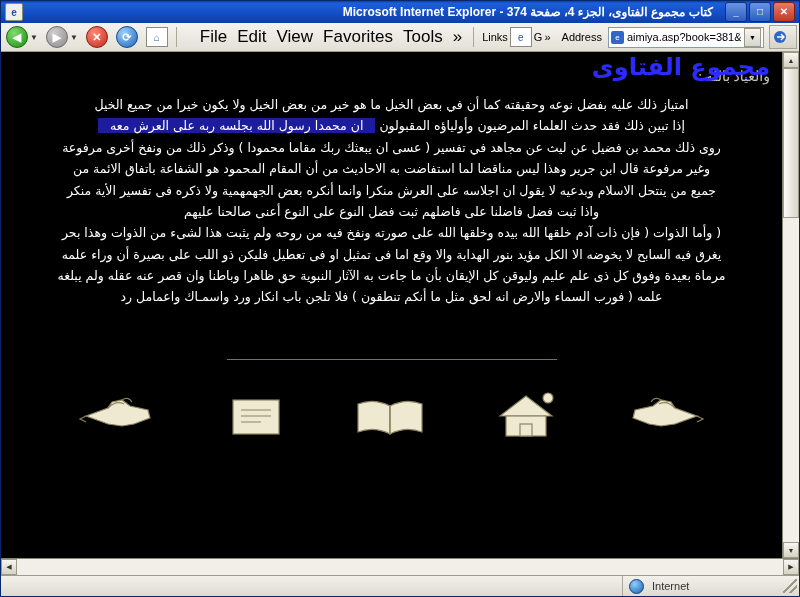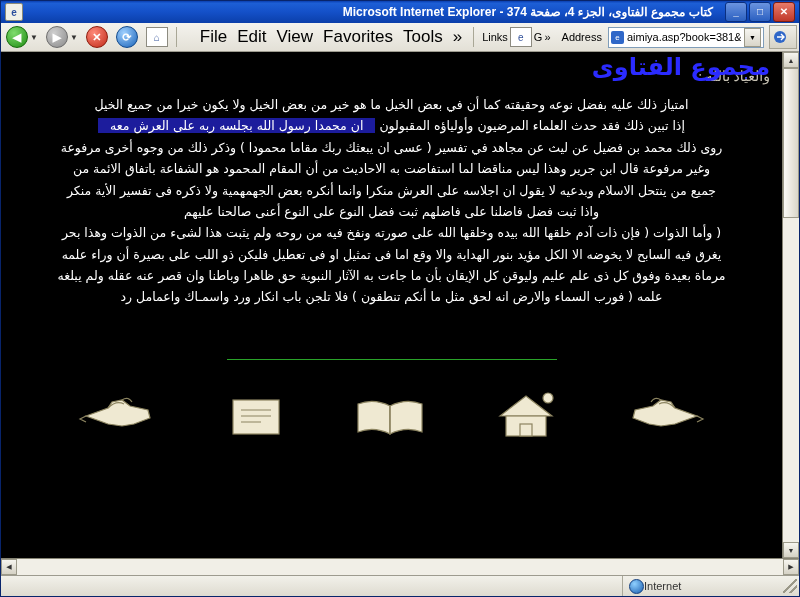--- a/index.html
+++ b/index.html
@@ -157,21 +157,21 @@
   .htrack{flex:1;background:#f1efe7;}
   
   .statusbar{
     height:20px;flex:0 0 20px;
     background:linear-gradient(to bottom,#f2f1ea,#dedbd0);
     border-top:1px solid #9d9b8f;
     display:flex;align-items:center;font-size:11px;color:#333;
   }
   .st-left{flex:1;padding-left:6px;}
   .st-zone{
-    width:170px;display:flex;align-items:center;gap:0;
+    width:170px;display:flex;align-items:center;gap:8px;
     border-left:1px solid #aaa89a;padding-left:6px;height:100%;justify-content:center;
   }
   .globe{
     width:13px;height:13px;border-radius:50%;
     background:radial-gradient(circle at 35% 30%,#8fd0ff,#1c5fb0);
     border:1px solid #123f80;
   }
   .grip{
     width:14px;height:14px;margin-left:auto;margin-right:2px;
     background:
@@ -249,21 +249,21 @@
       </div>
 
       <div class="maintitle">مجموع الفتاوى</div>
 
       <div class="body-ar">
         <p>امتياز ذلك عليه بفضل نوعه وحقيقته كما أن في بعض الخيل ما هو خير من بعض الخيل ولا يكون خيرا من جميع الخيل</p>
         <p>
           <span>إذا تبين ذلك فقد حدث العلماء المرضيون وأولياؤه المقبولون</span>
           <span class="hl">ان محمدا رسول الله بجلسه ربه على العرش معه</span>
         </p>
-        <p>روى ذلك محمد بن فضيل عن ليث عن مجاهد في تفسير ( عسى ان يبعثك ربك مقاما محمودا ) وذكر ذلك من وجوه أخرى مرفوعة</p>
+        <p>روى ذلك محمد بن فضيل عن ليث عن مجاهد في تفسير ( عسى ان يبعثك ربك مقاما محمودا ) وذكر ذلك من ونفخ أخرى مرفوعة</p>
         <p>وغير مرفوعة قال ابن جرير وهذا ليس مناقضا لما استفاضت به الاحاديث من أن المقام المحمود هو الشفاعة باتفاق الائمة من</p>
         <p>جميع من ينتحل الاسلام وبدعيه لا يقول ان اجلاسه على العرش منكرا وانما أنكره بعض الجهمهمية ولا ذكره فى تفسير الأية منكر</p>
         <p>واذا ثبت فضل فاضلنا على فاضلهم ثبت فضل النوع على النوع أعنى صالحنا عليهم</p>
         <p>( وأما الذوات ( فإن ذات آدم خلقها الله بيده وخلقها الله على صورته ونفخ فيه من روحه ولم يثبت هذا لشىء من الذوات وهذا بحر</p>
         <p>يغرق فيه السابح لا يخوضه الا الكل مؤيد بنور الهداية والا وقع اما فى تمثيل او فى تعطيل فليكن ذو اللب على بصيرة أن وراء علمه</p>
         <p>مرماة بعيدة وفوق كل ذى علم عليم وليوقن كل الإيقان بأن ما جاءت به الآثار النبوية حق ظاهرا وباطنا وان قصر عنه عقله ولم يبلغه</p>
         <p>علمه ( فورب السماء والارض انه لحق مثل ما أنكم تنطقون ) فلا تلجن باب انكار ورد واسمـاك واعمامل رد</p>
       </div>
 
 

